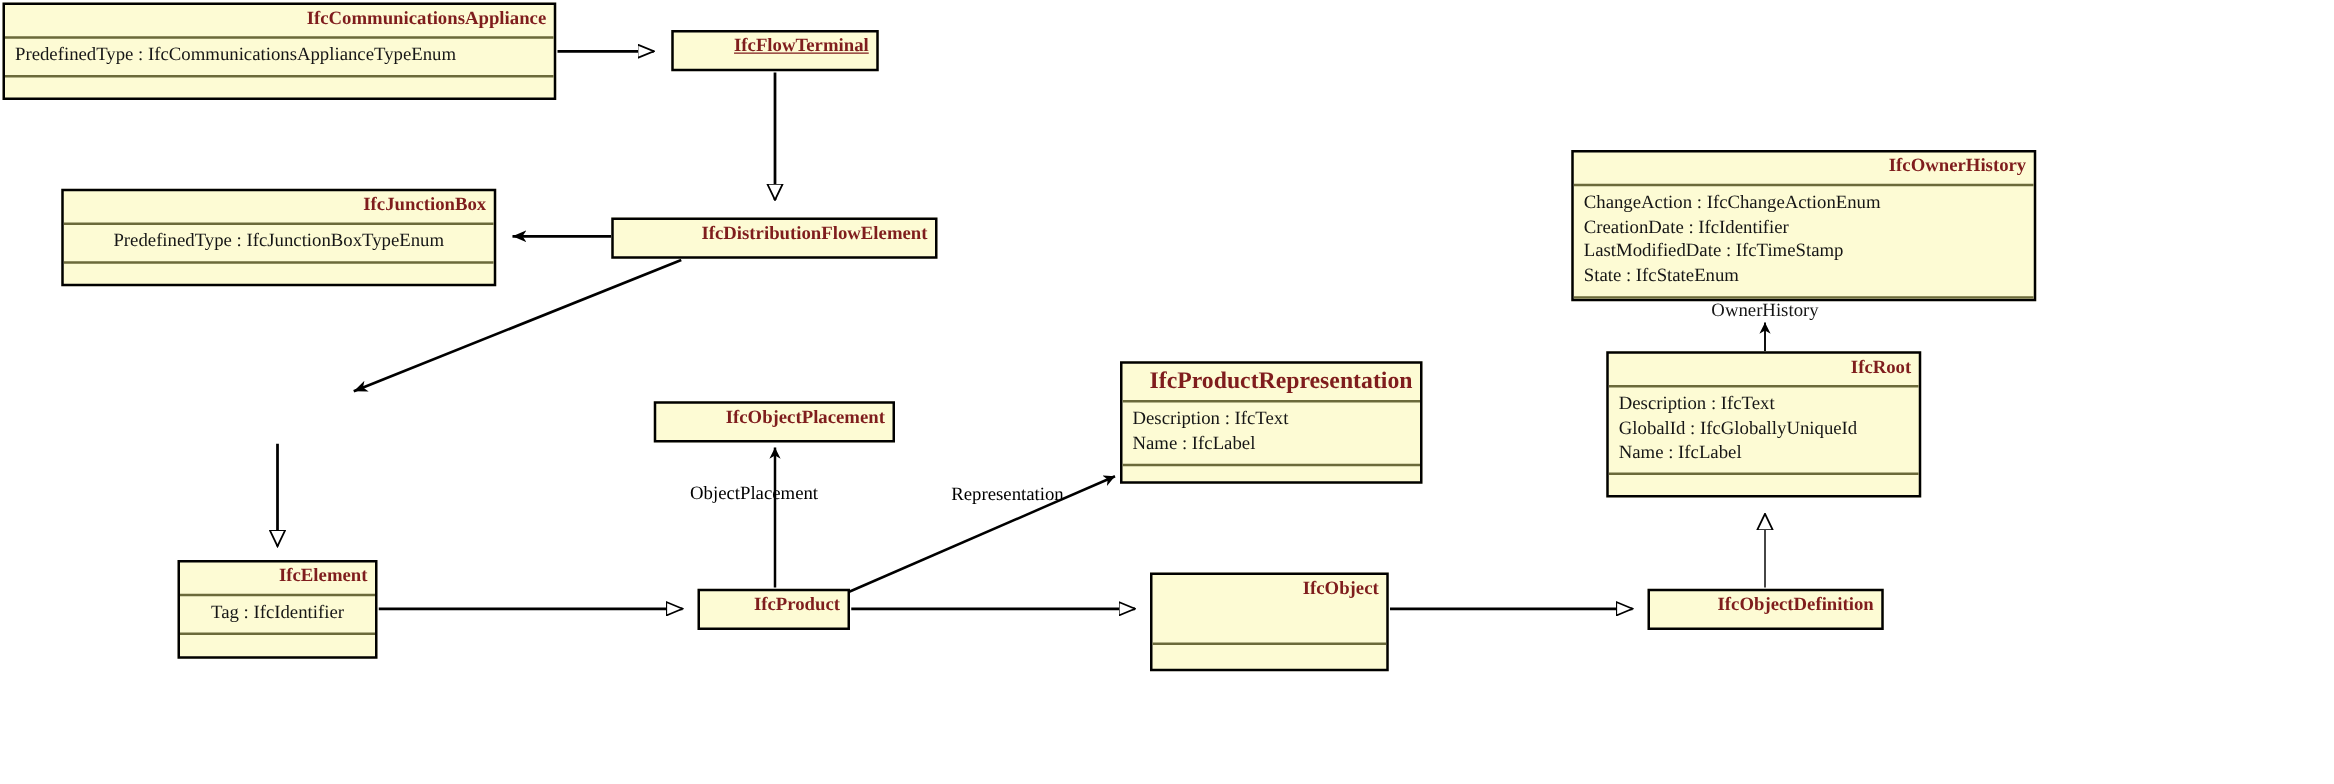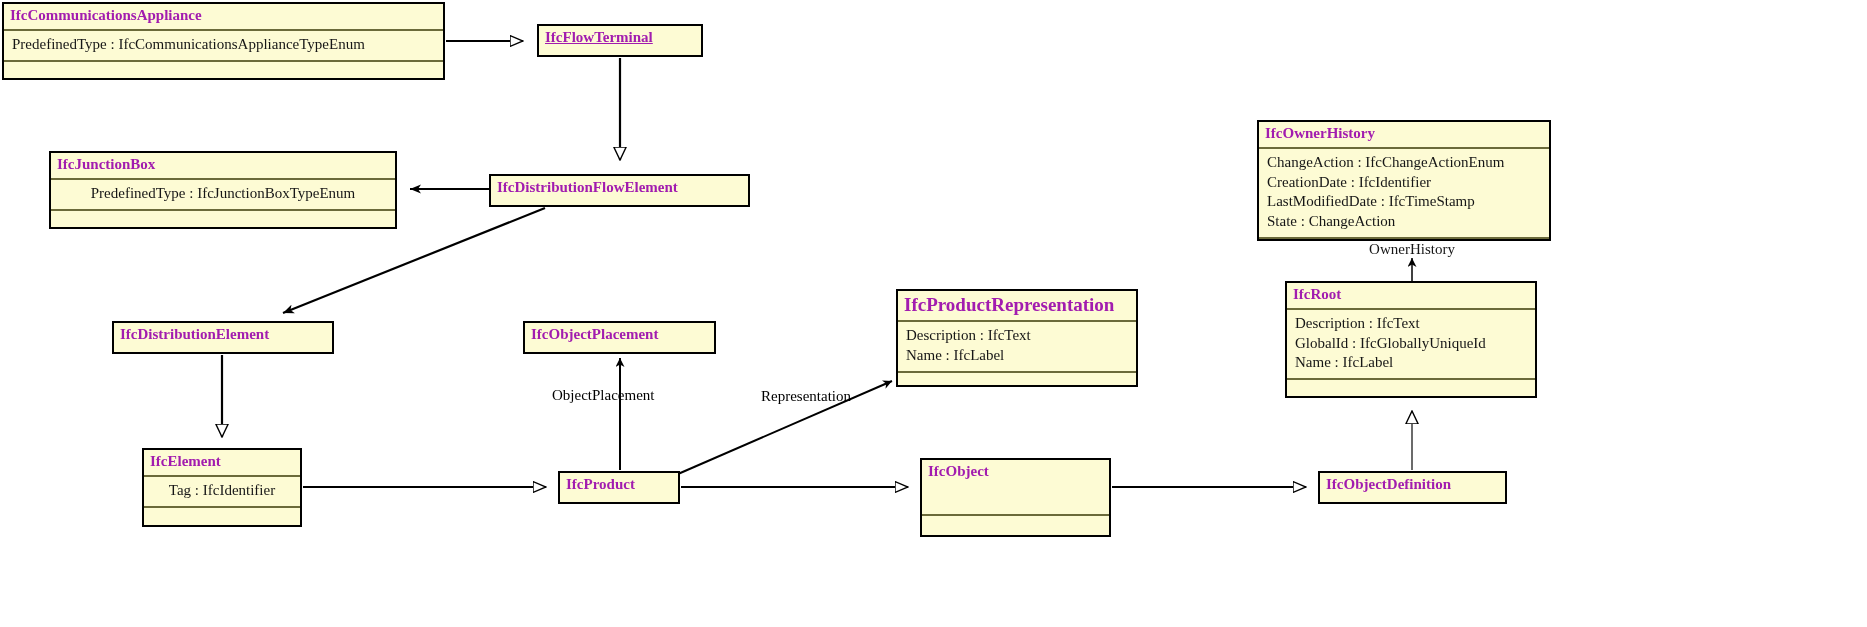--- a/index.html
+++ b/index.html
@@ -25,23 +25,23 @@
   .uml-class {
     position: absolute;
     box-sizing: border-box;
     background: #fdfbd4;
     border: 2px solid #000000;
     display: flex;
     flex-direction: column;
     overflow: hidden;
   }
   .uml-name {
-    text-align: left;
+    text-align: right;
     font-weight: bold;
-    color: #a21caf;
+    color: #7f1d1d;
     padding: 4px 6px 5px 6px;
     line-height: 1.05;
     white-space: nowrap;
   }
   .uml-sep {
     height: 2px;
     background: #6b6a3a;
     width: 100%;
     flex: 0 0 auto;
   }
@@ -161,47 +161,44 @@
       <div class="uml-attr">PredefinedType : IfcJunctionBoxTypeEnum</div>
     </div>
     <div class="uml-sep"></div>
     <div class="uml-ops"></div>
   </div>
 
   <div class="uml-class" style="left:489px; top:174px; width:261px; height:33px;">
     <div class="uml-name" style="font-size:15px;">IfcDistributionFlowElement</div>
   </div>
 
-  <div class="uml-class" style="left:112px; top:321px; width:222px; height:33px;">
-    <div class="uml-name" style="font-size:15px;">IfcDistributionElement</div>
-  </div>
 
   <div class="uml-class" style="left:523px; top:321px; width:193px; height:33px;">
     <div class="uml-name" style="font-size:15px;">IfcObjectPlacement</div>
   </div>
 
   <div class="uml-class" style="left:896px; top:289px; width:242px; height:98px;">
     <div class="uml-name" style="font-size:19px;">IfcProductRepresentation</div>
     <div class="uml-sep"></div>
     <div class="uml-attrs" style="font-size:15px;">
       <div class="uml-attr">Description : IfcText</div>
       <div class="uml-attr">Name : IfcLabel</div>
     </div>
     <div class="uml-sep"></div>
     <div class="uml-ops"></div>
   </div>
 
-  <div class="uml-class" style="left:1257px; top:120px; width:294px; height:121px;">
+  <div class="uml-class" style="left:1257px; top:120px; width:372px; height:121px;">
     <div class="uml-name" style="font-size:15px;">IfcOwnerHistory</div>
     <div class="uml-sep"></div>
     <div class="uml-attrs" style="font-size:15px;">
       <div class="uml-attr">ChangeAction : IfcChangeActionEnum</div>
       <div class="uml-attr">CreationDate : IfcIdentifier</div>
       <div class="uml-attr">LastModifiedDate : IfcTimeStamp</div>
-      <div class="uml-attr">State : ChangeAction</div>
+      <div class="uml-attr">State : IfcStateEnum</div>
     </div>
     <div class="uml-sep"></div>
     <div class="uml-ops"></div>
   </div>
 
   <div class="uml-class" style="left:1285px; top:281px; width:252px; height:117px;">
     <div class="uml-name" style="font-size:15px;">IfcRoot</div>
     <div class="uml-sep"></div>
     <div class="uml-attrs" style="font-size:15px;">
       <div class="uml-attr">Description : IfcText</div>

